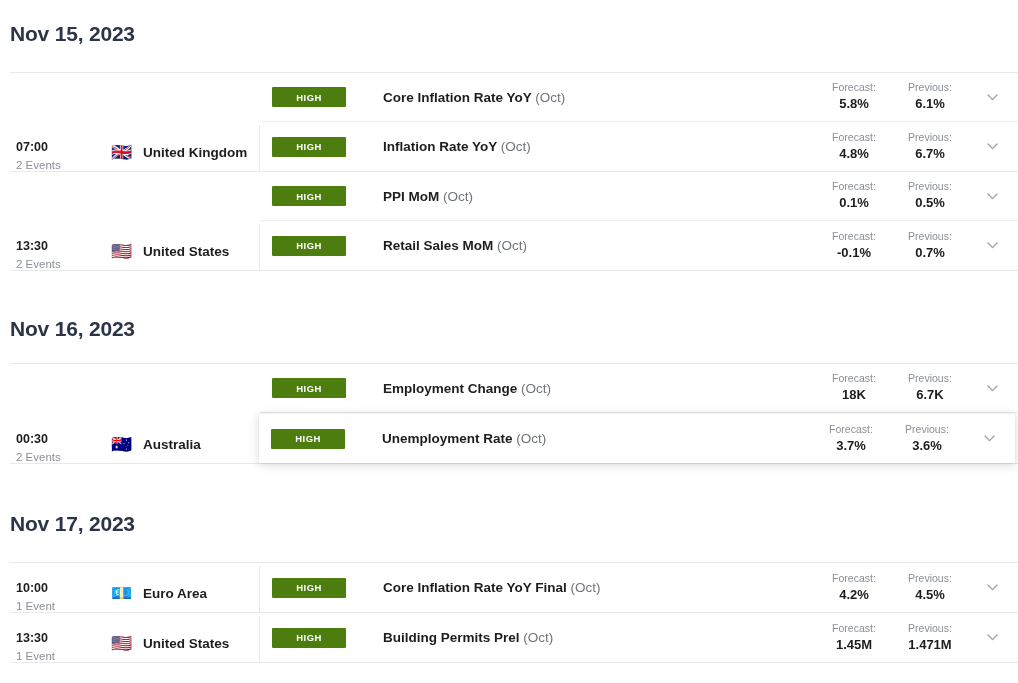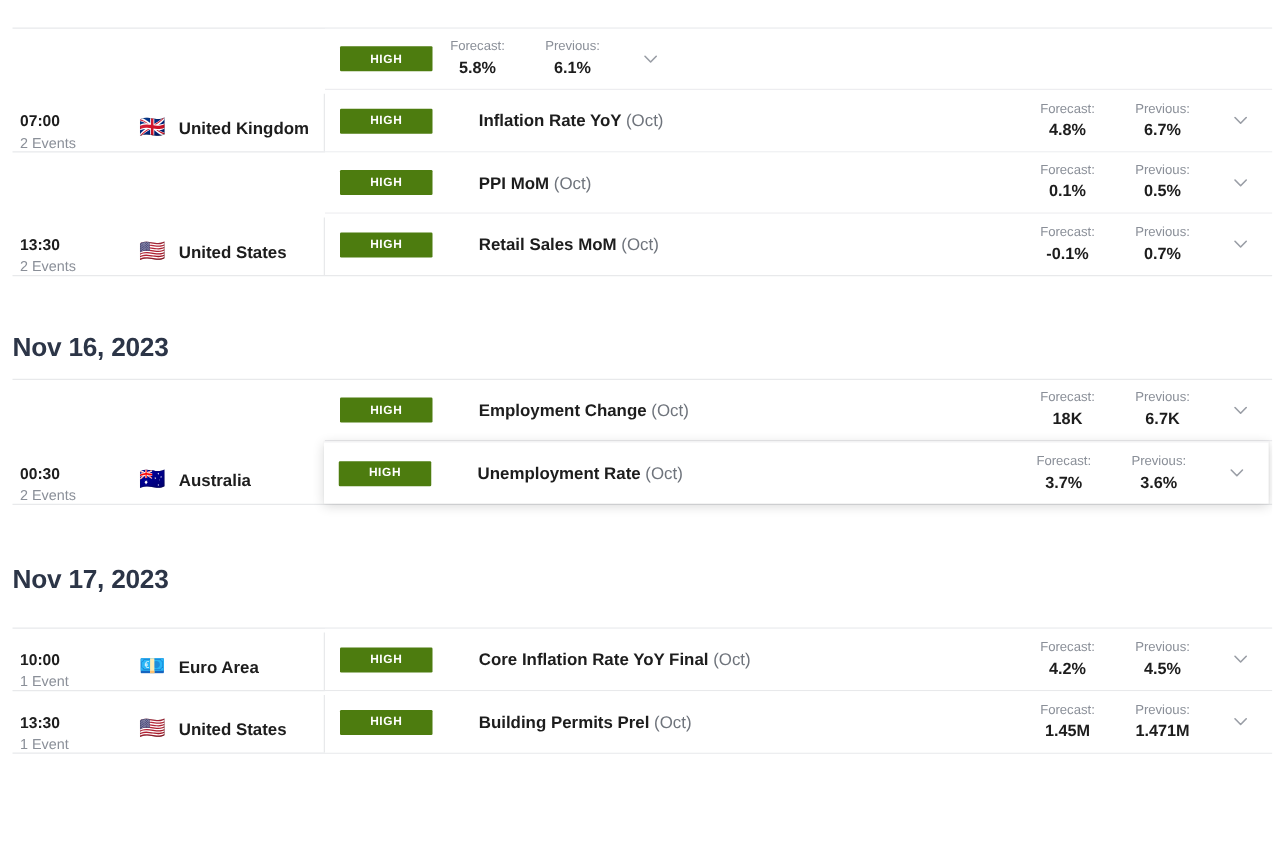--- a/index.html
+++ b/index.html
@@ -171,42 +171,44 @@
     align-items: center;
     justify-content: center;
     cursor: pointer;
   }
   .chevron-btn svg { display: block; }
 
   
   .sec-0 { padding-top: 22px; }
   .sec-0 .day-heading { margin-bottom: 26px; }
   .sec-1 { padding-top: 46px; }
-  .sec-1 .day-heading { margin-bottom: 12px; }
+  .sec-1 .day-heading { margin-bottom: 22px; }
   .sec-2 { padding-top: 48px; }
   .sec-2 .day-heading { margin-bottom: 26px; }
 </style>
 </head>
 <body>
 
 <div id="app">
     <div class="day-section sec-0">
+      <div class="day-heading">Nov 15, 2023</div>
       <div class="day-table">
         <div class="country-group">
           <div class="meta-cell">
             <div class="meta-time">07:00</div>
             <div class="meta-events">2 Events</div>
             <div class="meta-country">
               <span class="flag">🇬🇧</span>
               <span class="country-name">United Kingdom</span>
             </div>
           </div>
           <div class="rows-cell">
             <div class="event-row">
               <div class="impact-badge">HIGH</div>
+              <div class="event-title"><span>Core Inflation Rate YoY</span> <span class="event-period">(Oct)</span></div>
               <div class="stat forecast">
                 <span class="stat-label">Forecast:</span>
                 <span class="stat-value">5.8%</span>
               </div>
               <div class="stat previous">
                 <span class="stat-label">Previous:</span>
                 <span class="stat-value">6.1%</span>
               </div>
               <div class="chevron-btn">
                 <svg width="11" height="7" viewBox="0 0 11 7" aria-hidden="true">

